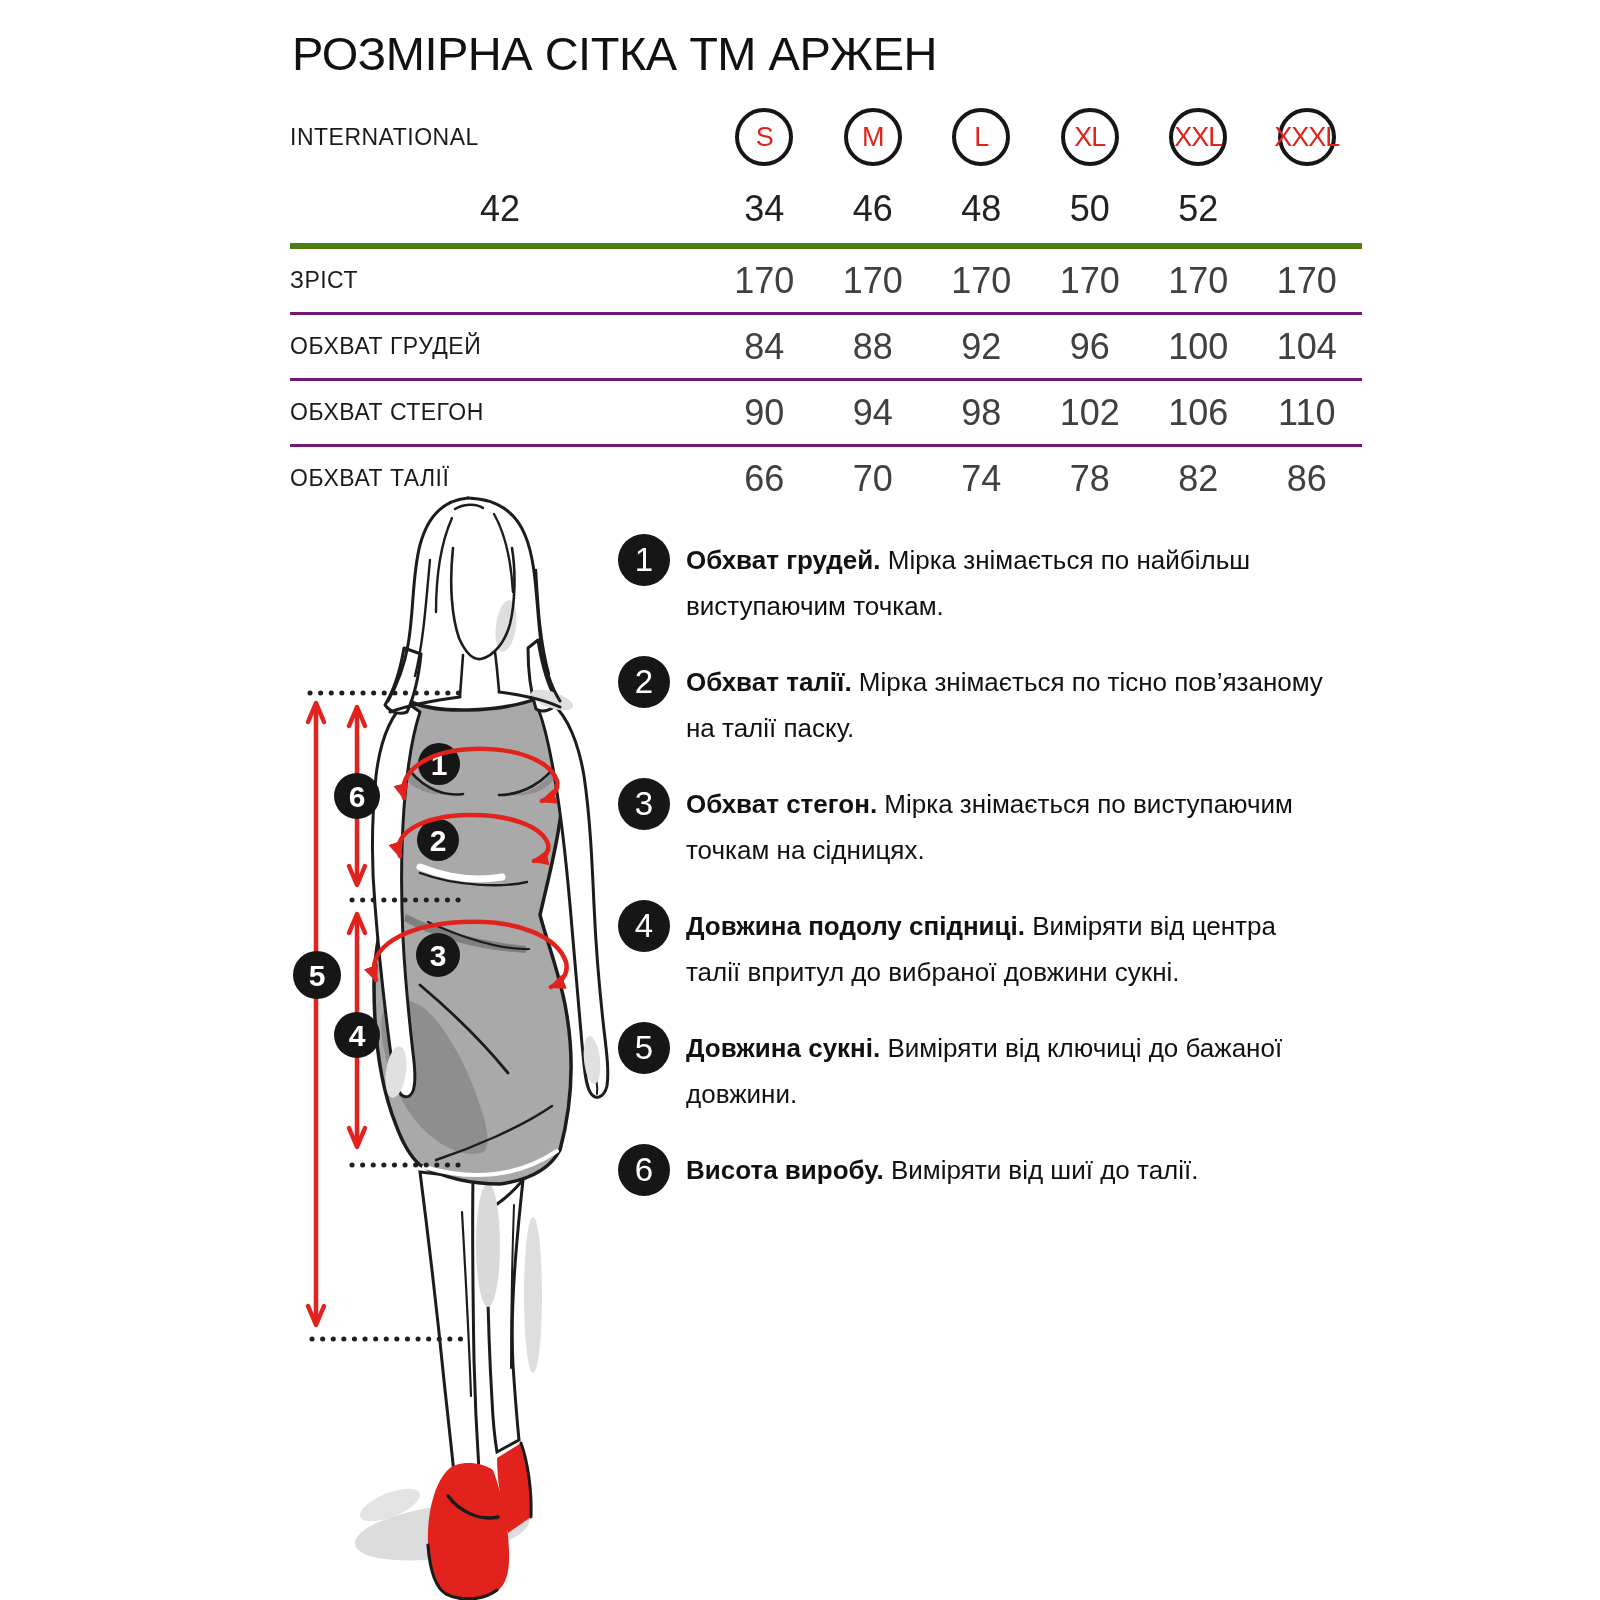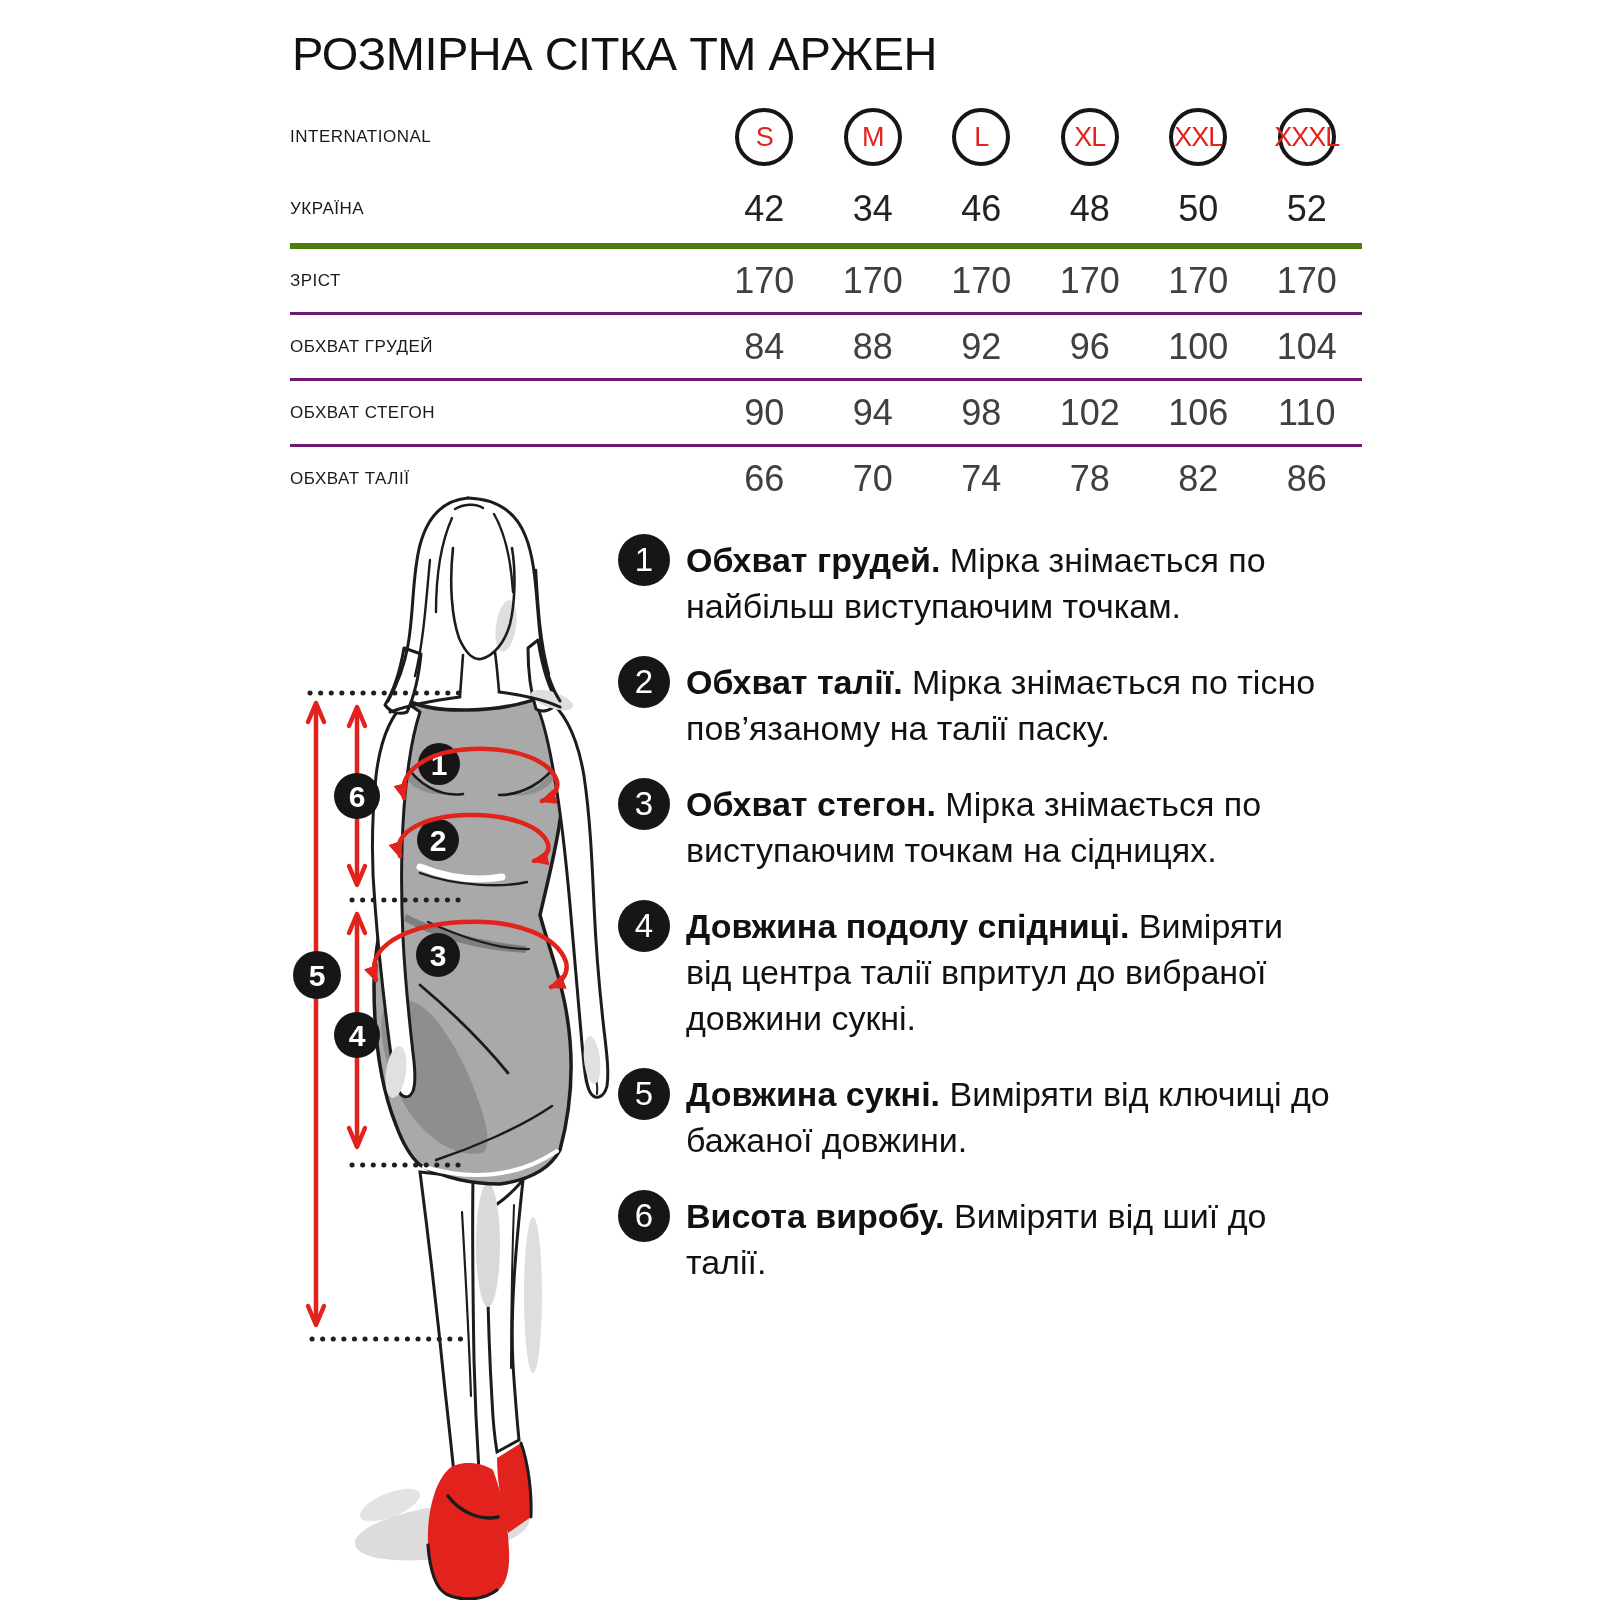--- a/index.html
+++ b/index.html
@@ -4,41 +4,41 @@
 <style>
   html,body{margin:0;padding:0;background:#fff;}
   .page{position:relative;width:1452px;height:1600px;background:#ffffff;overflow:hidden;
         font-family:"Liberation Sans",sans-serif;color:#1a1a1a;}
   .title{position:absolute;left:292px;top:26px;font-size:47px;letter-spacing:-0.5px;
          font-weight:500;color:#111;white-space:nowrap;}
 
   
   .size-table{position:absolute;left:290px;top:100px;width:1072px;}
   .trow{display:grid;grid-template-columns:420px repeat(6,108.5px);align-items:center;}
-  .trow .lbl{font-size:17px;letter-spacing:0.5px;color:#1a1a1a;text-align:left;}
+  .trow .lbl{font-size:23px;letter-spacing:0.5px;color:#1a1a1a;text-align:left;}
   .trow .val{text-align:center;font-size:36px;}
   .r-intl{height:74px;}
   .r-ua{height:69px;}
   .r-ua .val{color:#222;}
   .body-row{height:63px;}
   .body-row .val{color:#404040;}
   .rule-thick{border-top:6px solid #4d7c0f;}
   .rule-thin{border-top:3px solid #701a75;}
   .cell-circ{display:flex;justify-content:center;}
   .circ{width:50px;height:50px;border:4px solid #161616;border-radius:50%;
         display:flex;align-items:center;justify-content:center;background:#fff;}
   .circ span{color:#e2231d;font-size:27px;letter-spacing:-1px;white-space:nowrap;}
 
   
   .legend{position:absolute;left:618px;top:537px;width:760px;}
   .leg-item{display:flex;align-items:flex-start;margin-bottom:30px;}
   .leg-bullet{flex:0 0 52px;width:52px;height:52px;border-radius:50%;background:#161616;
               color:#fff;display:flex;align-items:center;justify-content:center;
               font-size:33px;margin-top:-3px;}
-  .leg-text{margin-left:16px;width:648px;font-size:34px;line-height:46px;color:#111;}
+  .leg-text{margin-left:16px;width:648px;font-size:26px;line-height:46px;color:#111;}
   .leg-text b{font-weight:700;}
 
   .fig{position:absolute;left:280px;top:490px;}
 </style>
 </head>
 <body>
 
 <div class="page">
 
   <div class="title">РОЗМІРНА СІТКА ТМ АРЖЕН</div>
@@ -73,21 +73,20 @@
           </div>
         </div>
       <div class="cell-circ">
           <div class="circ">
             <span>XXXL</span>
           </div>
         </div>
     </div>
 
     <div class="trow r-ua">
-      <div class="lbl">УКРАЇНА</div>
       <div class="val">42</div>
       <div class="val">34</div>
       <div class="val">46</div>
       <div class="val">48</div>
       <div class="val">50</div>
       <div class="val">52</div>
     </div>
 
     <div class="trow body-row rule-thick">
       <div class="lbl">ЗРІСТ</div>

